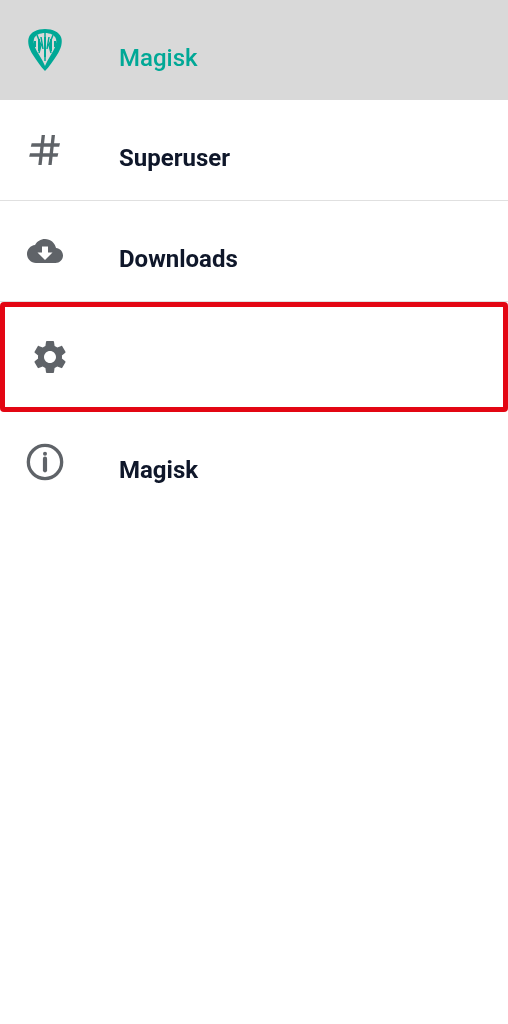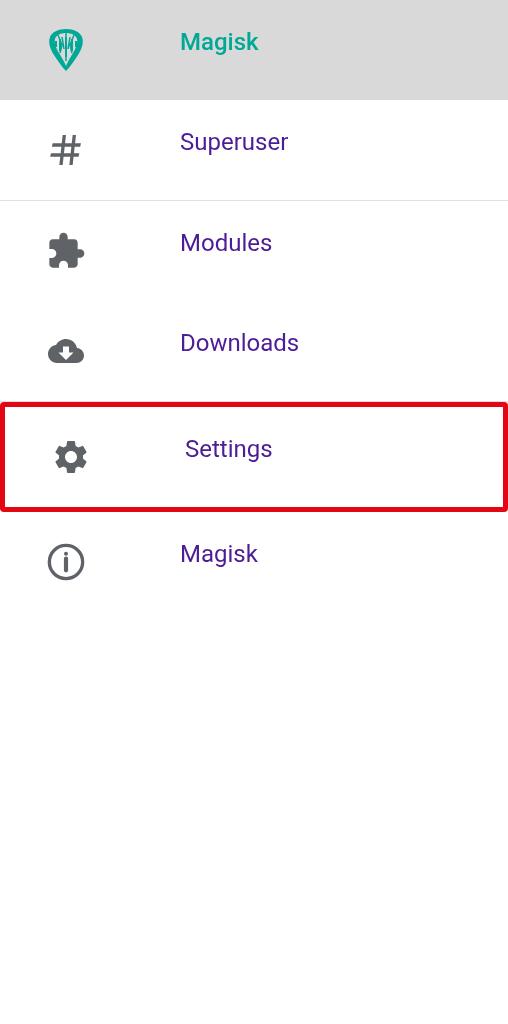--- a/index.html
+++ b/index.html
@@ -9,41 +9,40 @@
     }
     body {
       width: 508px;
       height: 1024px;
       font-family: -apple-system, BlinkMacSystemFont, 'Segoe UI', Roboto, sans-serif;
       background: #ffffff;
       overflow: hidden;
     }
     .menu-item {
       display: flex;
-      align-items: flex-start;
-      padding: 28px 44px;
+      align-items: flex-end;
+      padding: 28px 23px;
       cursor: pointer;
-      gap: 40px;
     }
     .menu-item.active {
       background: #d9d9d9;
     }
     .menu-item .icon-wrapper {
       width: 44px;
       height: 44px;
       display: flex;
       align-items: center;
       justify-content: center;
       flex-shrink: 0;
     }
     .menu-item .label {
       margin-left: 52px;
       font-size: 24px;
-      font-weight: 400;
-      color: #4c1d95;
+      font-weight: 700;
+      color: #0f172a;
     }
     .menu-item.active .label {
       color: #00a896;
       font-weight: 500;
     }
     .divider {
       height: 1px;
       background: #e0e0e0;
       width: 100%;
     }
@@ -78,49 +77,40 @@
     <span class="icon-wrapper">
       <svg width="40" height="40" viewBox="0 0 24 24" fill="#5f6368">
         <path d="M10 3L8 21h2l2-18h-2zm6 0l-2 18h2l2-18h-2zM4 8l-.5 2h17l.5-2H4zm-1 6l-.5 2h17l.5-2H3z"></path>
       </svg>
     </span>
     <span class="label">Superuser</span>
   </div>
 
   <div class="divider"></div>
 
-  <div class="menu-item">
-    <span class="icon-wrapper">
-      <svg width="40" height="40" viewBox="0 0 24 24" fill="#5f6368">
-        <path d="M20.5 11H19V7c0-1.1-.9-2-2-2h-4V3.5C13 2.12 11.88 1 10.5 1S8 2.12 8 3.5V5H4c-1.1 0-1.99.9-1.99 2v3.8H3.5c1.49 0 2.7 1.21 2.7 2.7s-1.21 2.7-2.7 2.7H2V20c0 1.1.9 2 2 2h3.8v-1.5c0-1.49 1.21-2.7 2.7-2.7 1.49 0 2.7 1.21 2.7 2.7V22H17c1.1 0 2-.9 2-2v-4h1.5c1.38 0 2.5-1.12 2.5-2.5S21.88 11 20.5 11z"></path>
-      </svg>
-    </span>
-    <span class="label">Modules</span>
-  </div>
 
   <div class="menu-item">
     <span class="icon-wrapper">
       <svg width="44" height="36" viewBox="0 0 24 24" fill="#5f6368">
         <path d="M19.35 10.04C18.67 6.59 15.64 4 12 4 9.11 4 6.6 5.64 5.35 8.04 2.34 8.36 0 10.91 0 14c0 3.31 2.69 6 6 6h13c2.76 0 5-2.24 5-5 0-2.64-2.05-4.78-4.65-4.96zM17 13l-5 5-5-5h3V9h4v4h3z"></path>
       </svg>
     </span>
     <span class="label">Downloads</span>
   </div>
 
   <div class="divider"></div>
 
 
   <div class="highlight-box">
     <div class="menu-item">
       <span class="icon-wrapper">
         <svg width="40" height="40" viewBox="0 0 24 24" fill="#5f6368">
           <path d="M19.14 12.94c.04-.3.06-.61.06-.94 0-.32-.02-.64-.07-.94l2.03-1.58c.18-.14.23-.41.12-.61l-1.92-3.32c-.12-.22-.37-.29-.59-.22l-2.39.96c-.5-.38-1.03-.7-1.62-.94l-.36-2.54c-.04-.24-.24-.41-.48-.41h-3.84c-.24 0-.43.17-.47.41l-.36 2.54c-.59.24-1.13.57-1.62.94l-2.39-.96c-.22-.08-.47 0-.59.22L2.74 8.87c-.12.21-.08.47.12.61l2.03 1.58c-.05.3-.09.63-.09.94s.02.64.07.94l-2.03 1.58c-.18.14-.23.41-.12.61l1.92 3.32c.12.22.37.29.59.22l2.39-.96c.5.38 1.03.7 1.62.94l.36 2.54c.05.24.24.41.48.41h3.84c.24 0 .44-.17.47-.41l.36-2.54c.59-.24 1.13-.56 1.62-.94l2.39.96c.22.08.47 0 .59-.22l1.92-3.32c.12-.22.07-.47-.12-.61l-2.01-1.58zM12 15.6c-1.98 0-3.6-1.62-3.6-3.6s1.62-3.6 3.6-3.6 3.6 1.62 3.6 3.6-1.62 3.6-3.6 3.6z"></path>
         </svg>
       </span>
-      <span class="label">Settings</span>
     </div>
   </div>
 
   <div class="menu-item">
     <span class="icon-wrapper">
       <svg width="40" height="40" viewBox="0 0 24 24" fill="none" stroke="#5f6368" stroke-width="2">
         <circle cx="12" cy="12" r="10"></circle>
         <line x1="12" y1="10" x2="12" y2="17" stroke-width="2.5" stroke-linecap="round"></line>
         <circle cx="12" cy="7" r="1.2" fill="#5f6368" stroke="none"></circle>
       </svg>

